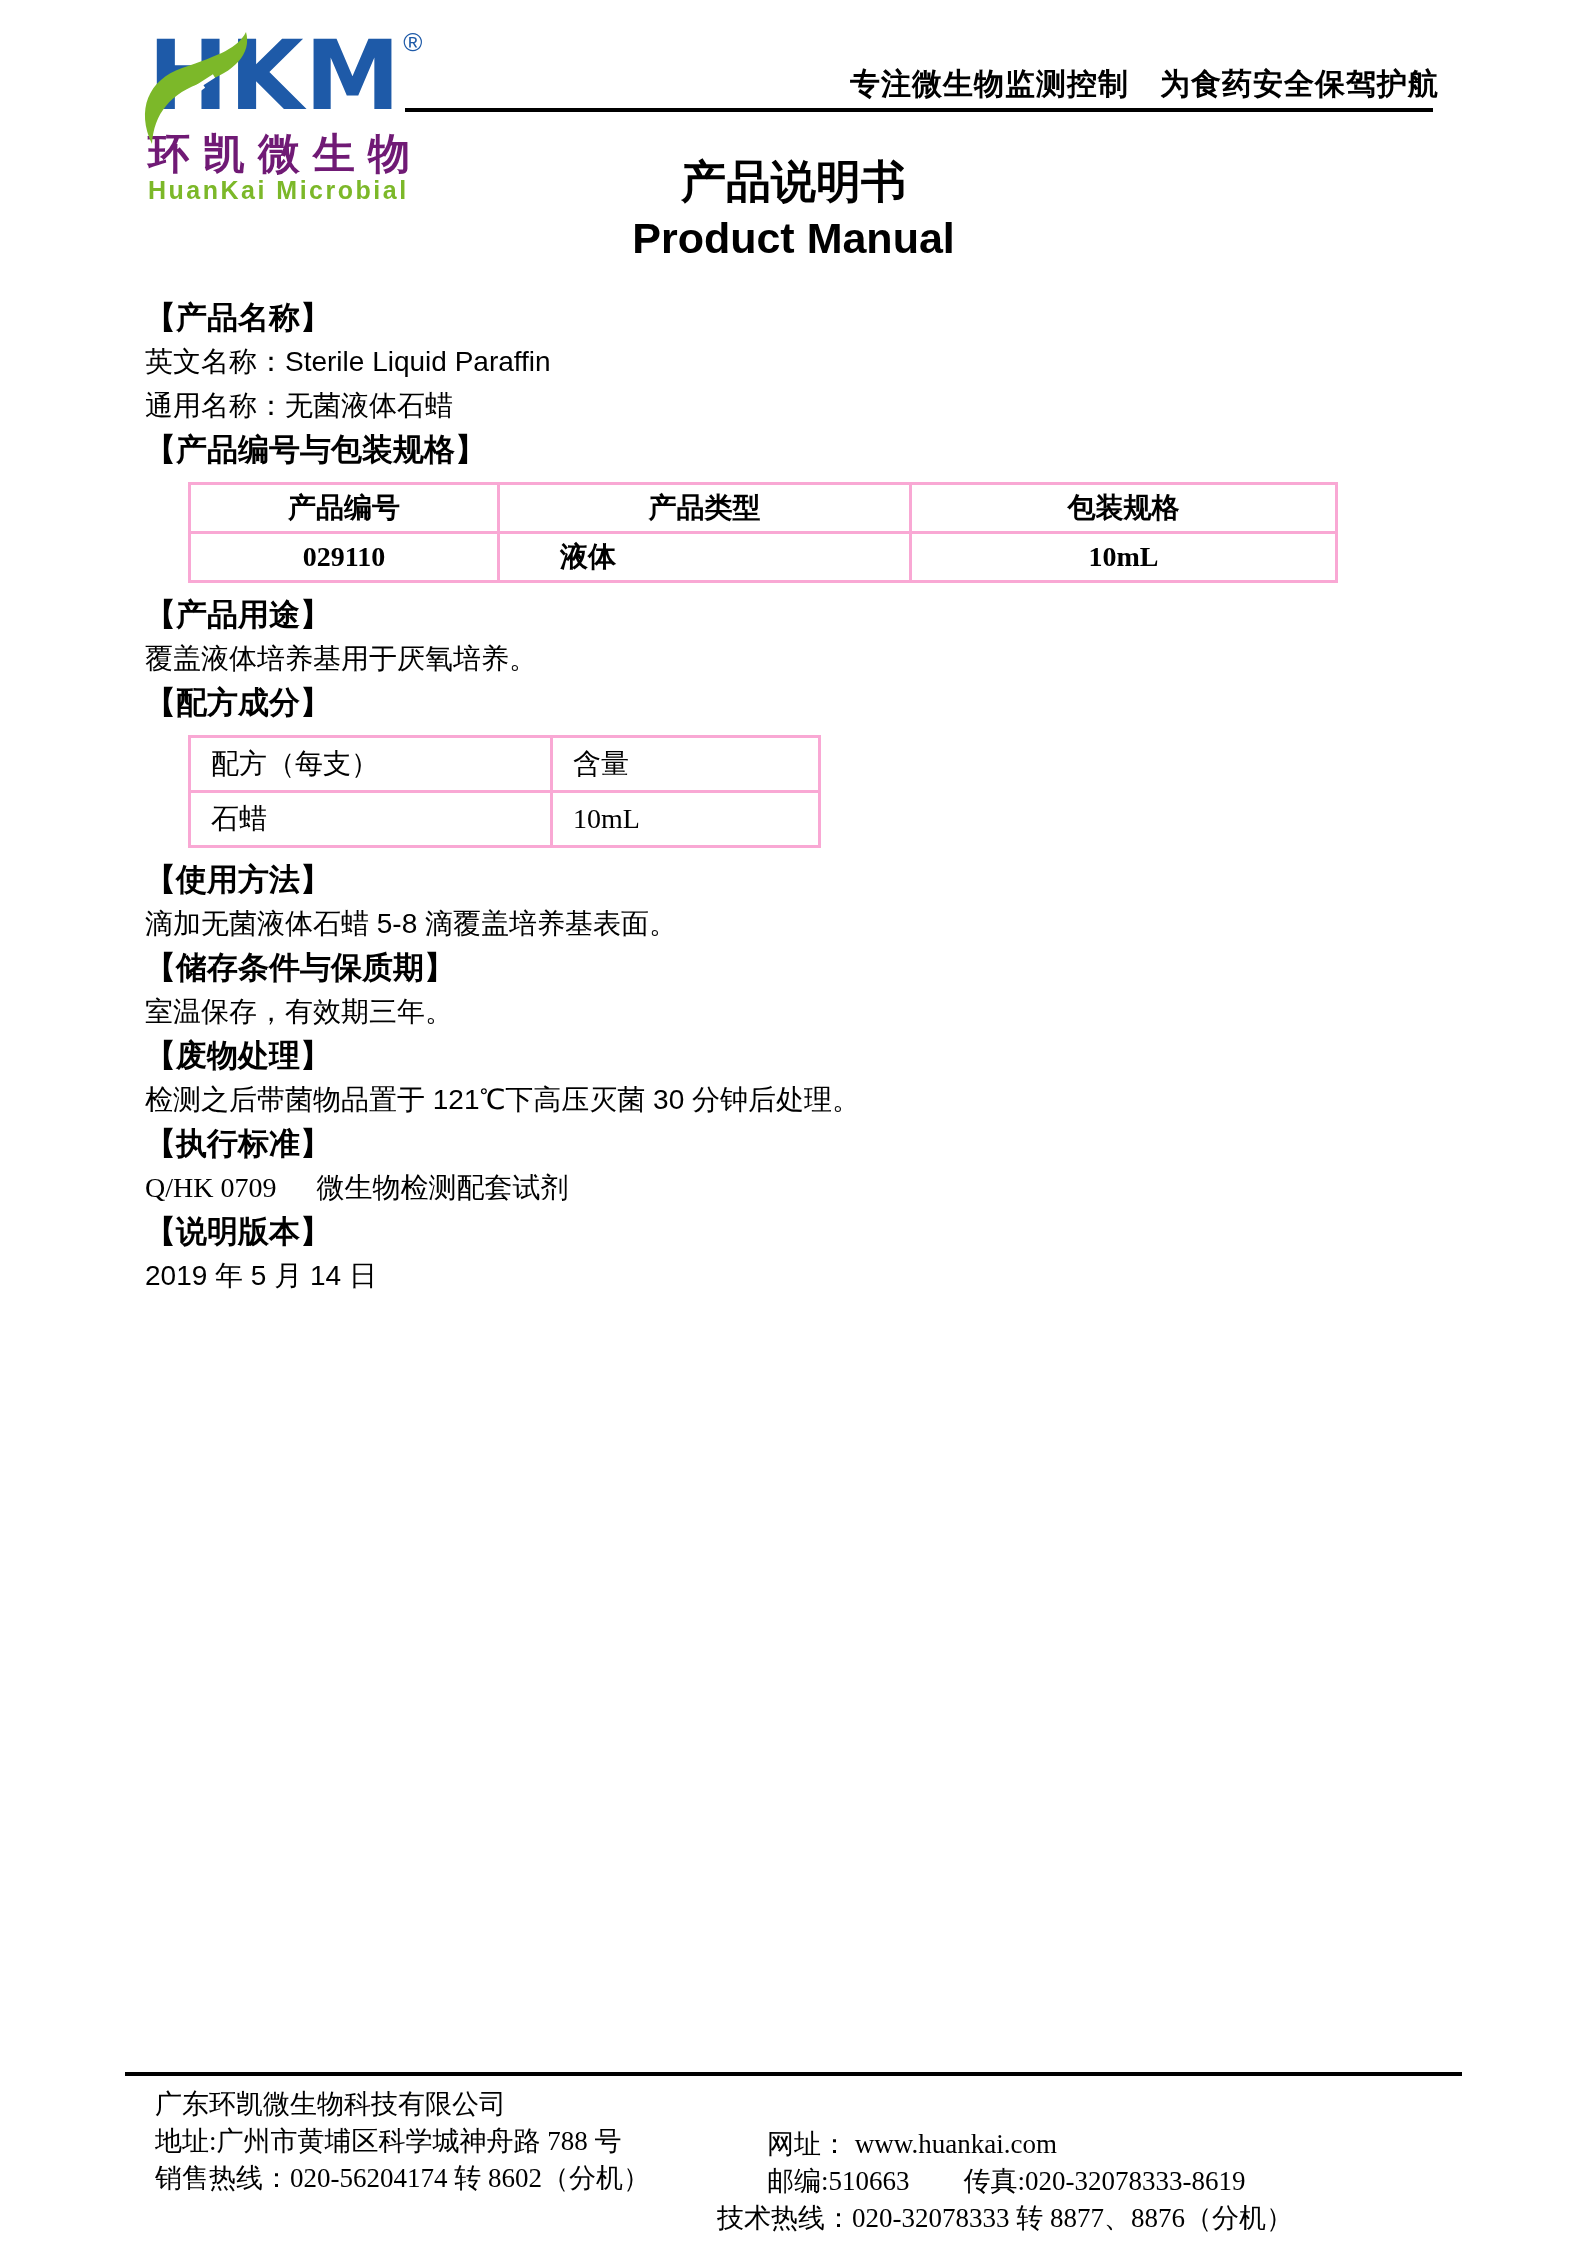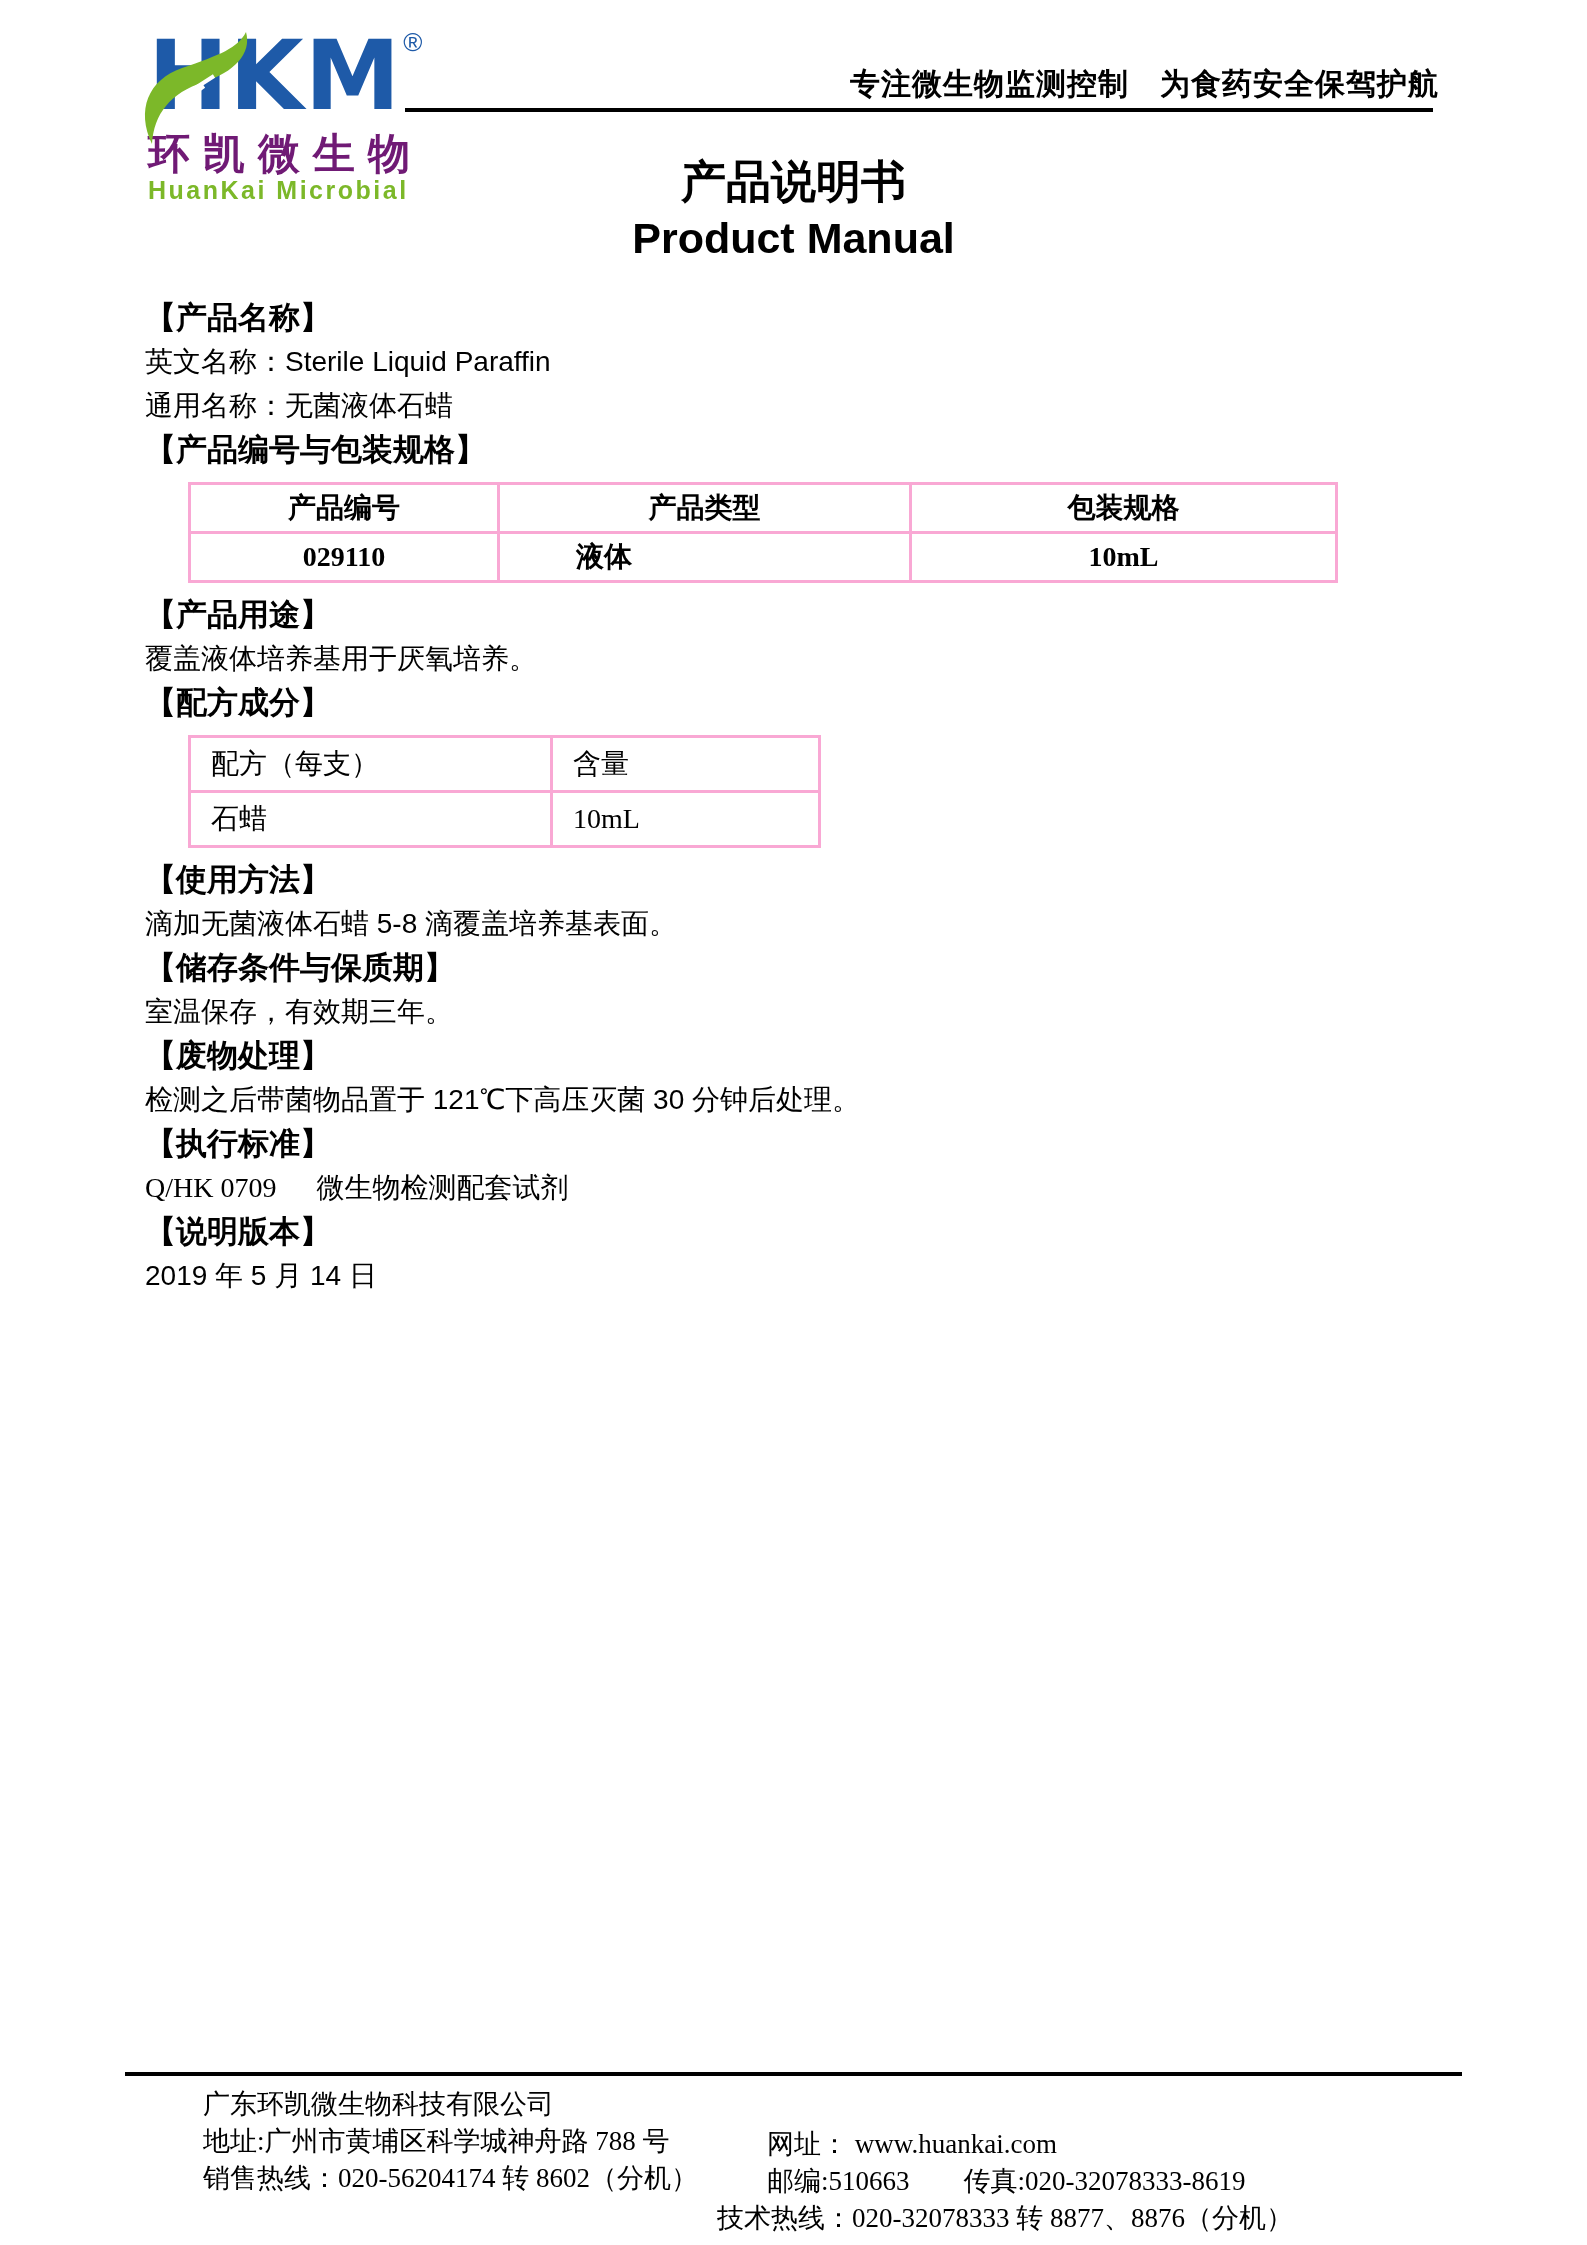--- a/index.html
+++ b/index.html
@@ -36,31 +36,31 @@
   .title-en { font-size:43px; font-weight:800; text-align:center; line-height:56px; margin:0 0 30px 0; }
   .sec-h { font-size:31px; font-weight:800; line-height:44px; margin:0; }
   .para  { font-size:28px; font-weight:400; line-height:44px; margin:0; }
   .serif { font-family:"Liberation Serif", serif; }
 
   table { border-collapse:collapse; table-layout:fixed; margin:10px 0 10px 43px; }
   th, td { border:3px solid #f9a8d4; padding:0; vertical-align:middle; font-size:28px; }
   .t1 { width:1147px; }
   .t1 th { font-weight:700; text-align:center; height:46px; }
   .t1 td { height:46px; text-align:center; font-weight:700; }
-  .t1 td.cell-left { text-align:left; padding-left:76px; }
+  .t1 td.cell-left { text-align:left; padding-left:60px; }
   .t2 { width:630px; }
   .t2 th, .t2 td { font-weight:400; text-align:left; padding-left:20px; height:52px; }
 
   
   .footer-rule { position:absolute; left:125px; top:2072px; width:1337px; height:4px; background:#000; }
   .footer-col {
     position:absolute; top:2086px; font-family:"Liberation Serif", serif;
     font-size:27px; line-height:37px; white-space:nowrap;
   }
-  .footer-left { left:155px;margin-left:48px; }
+  .footer-left { left:155px; }
   .footer-right { left:717px;margin-top:40px; }
   .footer-right .line-indent { padding-left:50px; }
 </style>
 </head>
 <body>
 
 <div class="page">
 
   <div class="logo">
     <div class="logo-mark">

